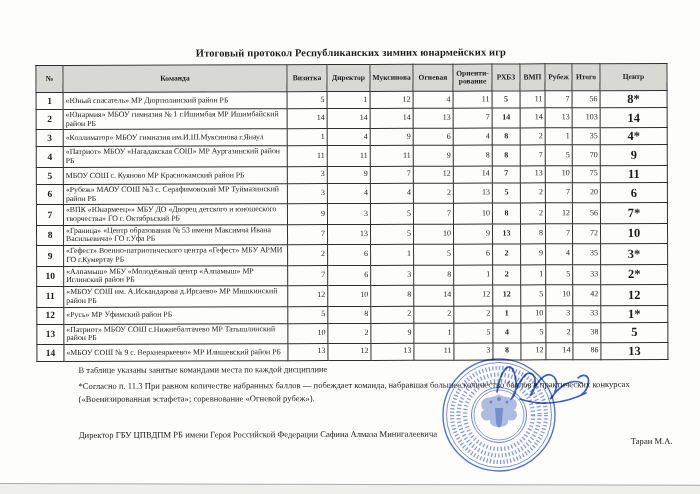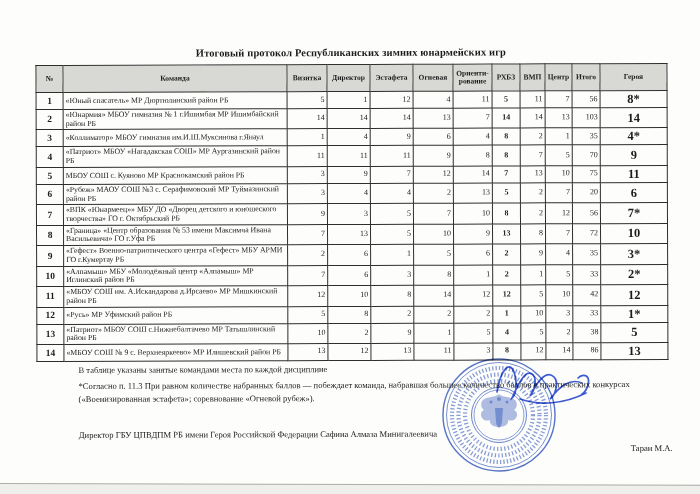--- a/index.html
+++ b/index.html
@@ -64,21 +64,21 @@
     line-height:1.5;
   }
   .sign-row{
     position:relative;
     margin:24px 0 0 42px;
     font-size:8.6px;
     height:20px;
   }
   .signer{
     position:absolute;
-    left:552px;top:15px;
+    left:552px;top:8px;
     white-space:nowrap;
   }
   .seal{
     position:absolute;
     left:440px;top:356px;
     width:118px;height:118px;
     opacity:0.88;
     mix-blend-mode:multiply;
   }
   .signature{
@@ -119,28 +119,28 @@
         <col style="width:27px">
           <col style="width:28px">
           <col style="width:67px">
       </colgroup>
       <thead>
         <tr id="header-row">
             <th class="col-num">№</th>
             <th class="col-team">Команда</th>
             <th class="col-vizitka">Визитка</th>
             <th class="col-stroevaya">Директор</th>
-            <th class="col-estafeta">Эстафета</th>
+            <th class="col-estafeta">Муксинова</th>
             <th class="col-ognevaya">Огневая</th>
             <th class="col-orient">Ориенти-рование</th>
             <th class="col-rhbz">РХБЗ</th>
             <th class="col-vmp">ВМП</th>
-            <th class="col-fizo">Центр</th>
+            <th class="col-fizo">Рубеж</th>
             <th class="col-total">Итого</th>
-            <th class="col-place">Героя</th>
+            <th class="col-place">Центр</th>
           </tr>
       </thead>
       <tbody id="table-body">
           <tr>
             <td class="c-num">1</td>
             <td class="c-team">«Юный спасатель» МР Дюртюлинский район РБ</td>
             <td class="c-score c-vizitka">5</td>
             <td class="c-score c-stroevaya">1</td>
             <td class="c-score c-estafeta">12</td>
             <td class="c-score c-ognevaya">4</td>

